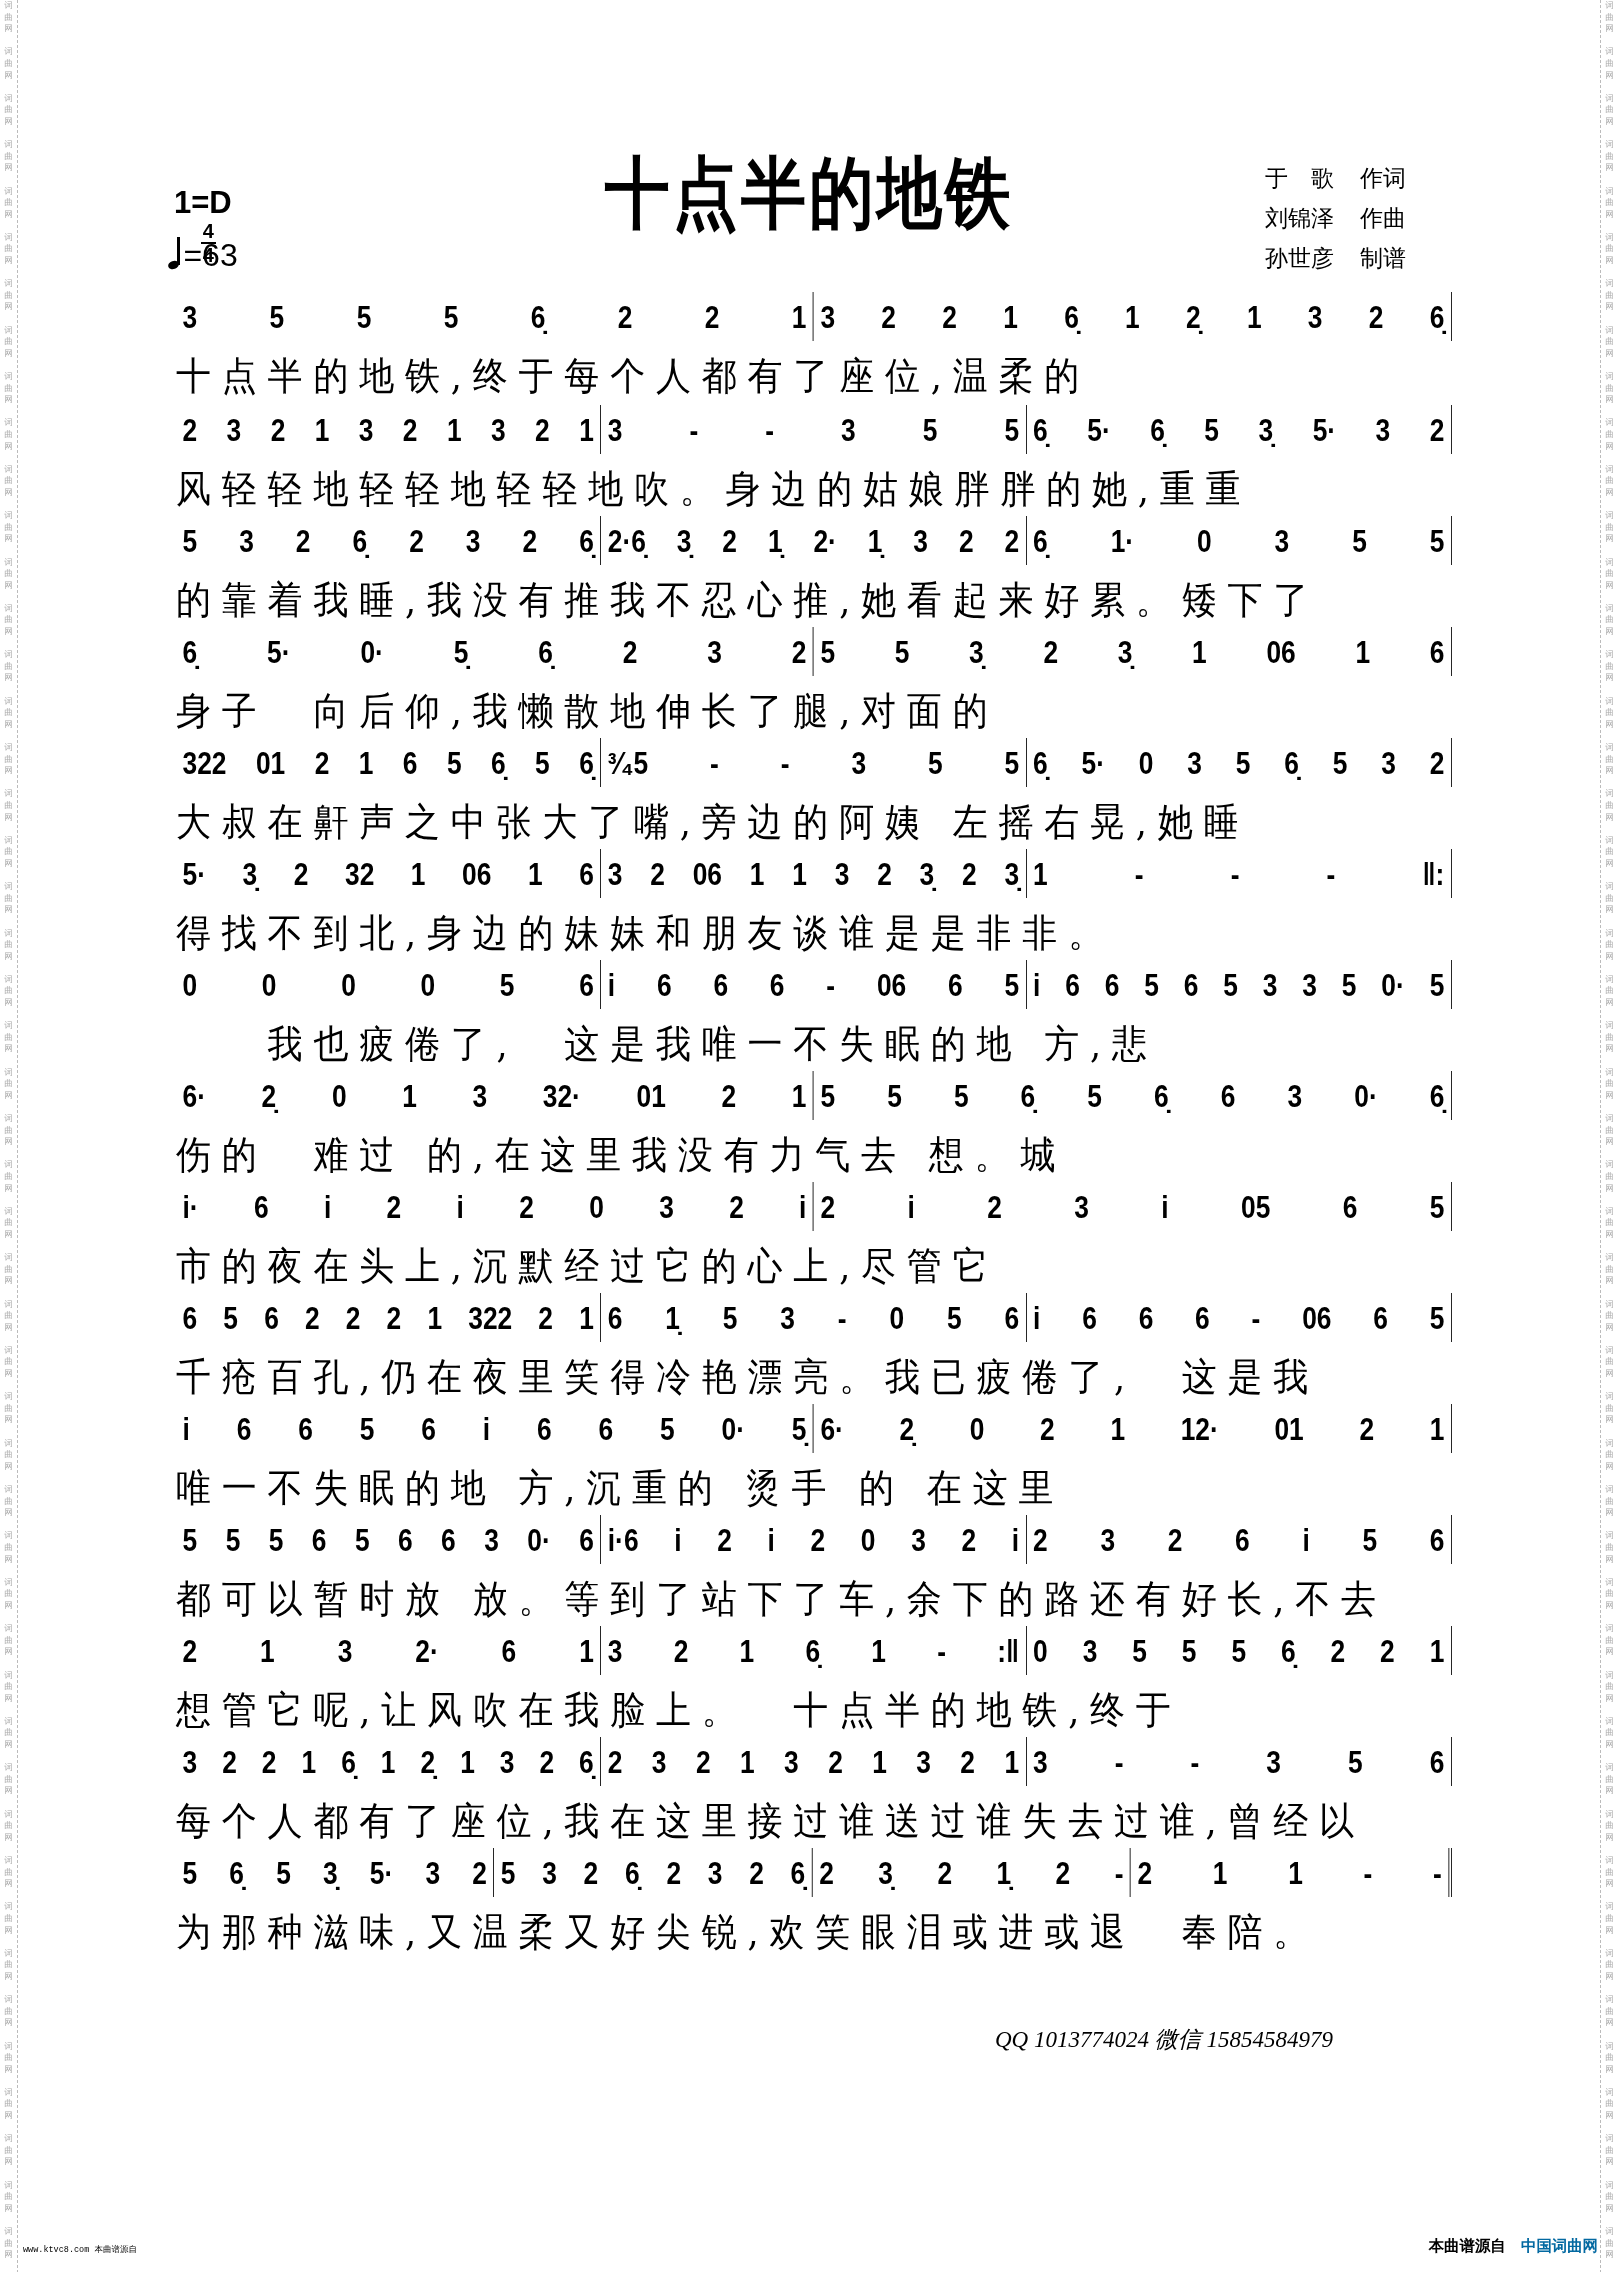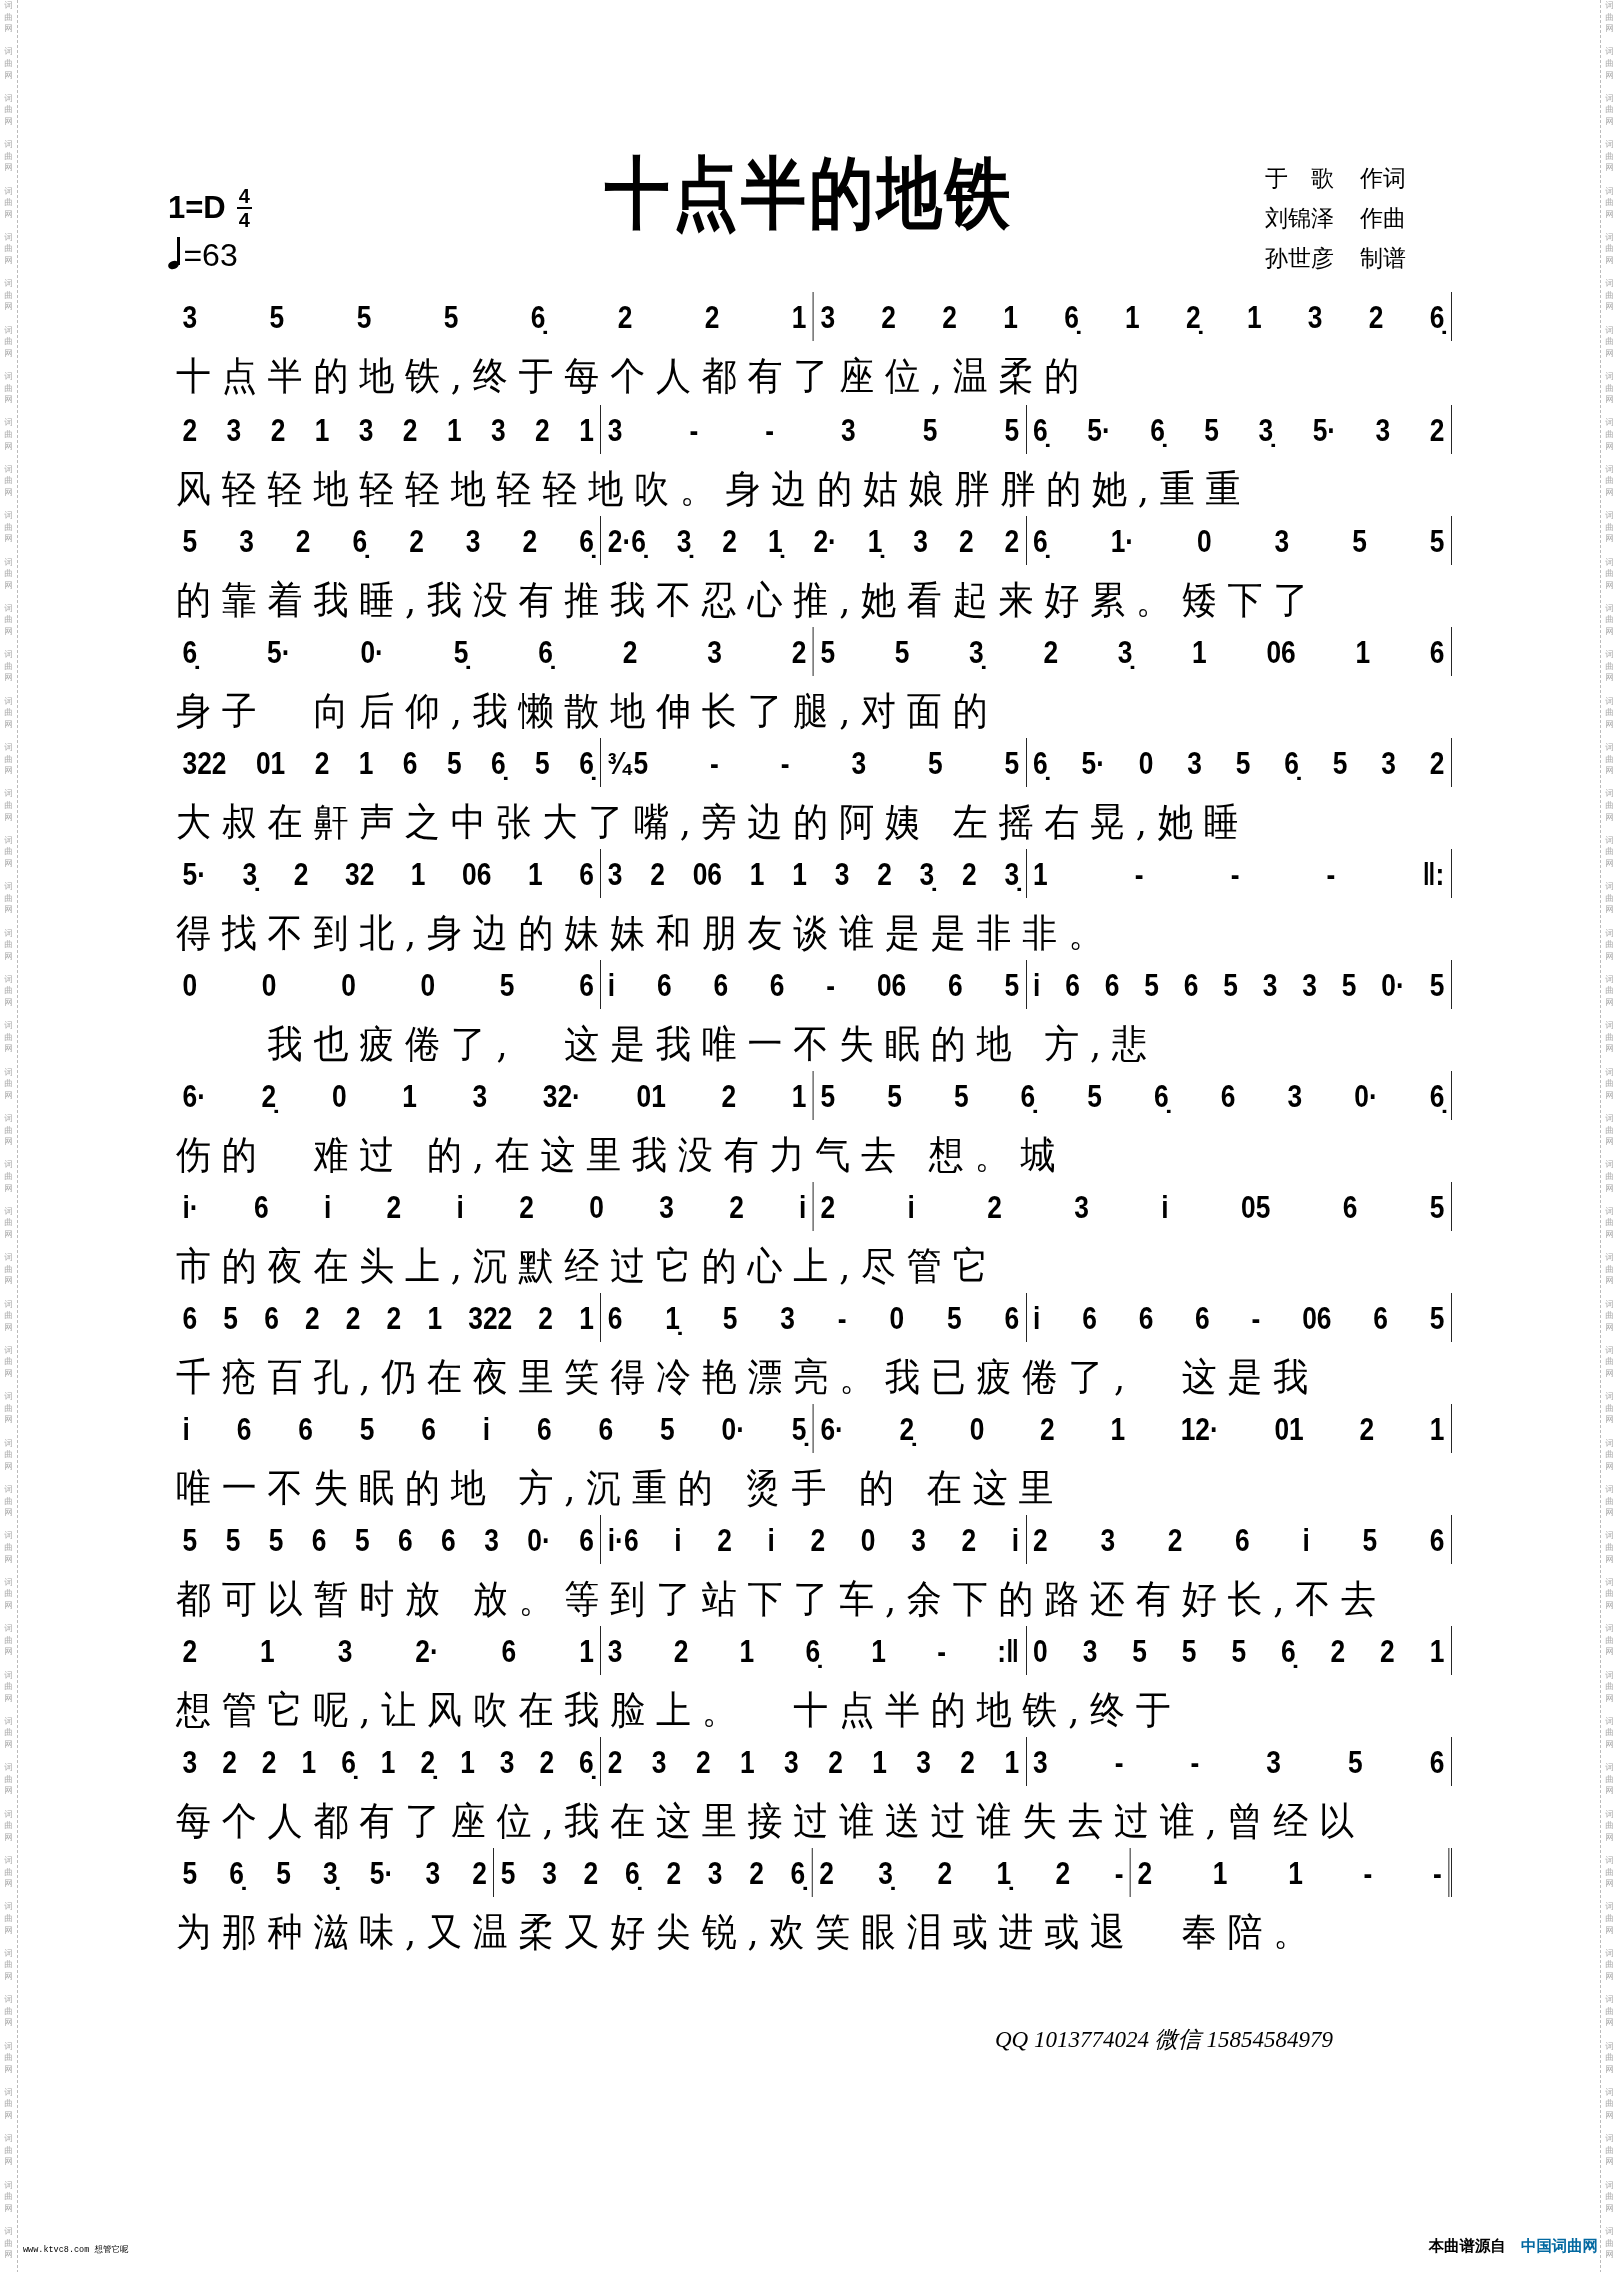--- a/index.html
+++ b/index.html
@@ -6,21 +6,21 @@
   body{width:1618px;height:2273px;position:relative;overflow:hidden;font-family:"DejaVu Sans",sans-serif;color:#000;}
   .side-strip{position:absolute;top:0;width:17px;height:2273px;overflow:hidden;}
   .side-strip.left{left:0;}
   .side-strip.right{right:0;}
   .side-line{position:absolute;top:0;width:0;height:2273px;border-left:0.8px dashed #bbb;}
   .side-line.left{left:17px;}
   .side-line.right{right:17px;}
   .wm{font-size:8.5px;line-height:11.6px;color:#aaa;width:10.8px;text-align:center;margin-left:3.1px;}
   .wm-group{margin-bottom:11.6px;}
   .key-block{position:absolute;left:168px;top:185px;font-family:"Liberation Sans",sans-serif;font-weight:bold;}
-  .key-line{font-size:31px;display:flex;align-items:center;height:46px;}
+  .key-line{font-size:31px;display:flex;align-items:center;height:46px;flex-direction:column;}
   .timesig{display:inline-flex;flex-direction:column;align-items:center;font-size:20px;line-height:20px;margin-left:10.8px;}
   .timesig .bar{width:15.4px;height:2.3px;background:#000;margin:0.8px 0;}
   .tempo-line{font-size:32px;display:flex;align-items:flex-start;margin-top:6.2px;font-weight:normal;}
   .note-glyph{display:inline-block;position:relative;width:15.4px;height:31px;}
   .note-glyph .head{position:absolute;bottom:0;left:0;width:10.8px;height:7.7px;background:#000;border-radius:50%;transform:rotate(-20deg);}
   .note-glyph .stem{position:absolute;bottom:3.1px;left:9.3px;width:2.3px;height:28px;background:#000;}
   .title{position:absolute;left:0;right:0;top:150px;text-align:center;font-family:"DejaVu Serif",serif;font-weight:bold;font-size:65px;letter-spacing:3.1px;transform:scaleY(1.2);}
   .credits{position:absolute;left:1265px;top:158px;font-family:"DejaVu Serif",serif;font-size:23px;line-height:40px;}
   .credit-row{display:flex;gap:26px;}
   .score{position:absolute;left:176px;top:285px;width:1272px;}
@@ -1071,17 +1071,17 @@
           <span>-</span>
           <span>-</span>
         </div>
       </div>
       <div class="lyric-row">为那种滋味,又温柔又好尖锐,欢笑眼泪或进或退　奉陪。</div>
     </div>
   </div>
 
 <div class="qq">QQ  1013774024  微信 15854584979</div>
 
-<div class="footer-left">www.ktvc8.com 想管它呢</div>
+<div class="footer-left">www.ktvc8.com 本曲谱源自</div>
 <div class="footer-right">
   <span>本曲谱源自</span><span class="brand">中国词曲网</span>
 </div>
 
 
 </body></html>

